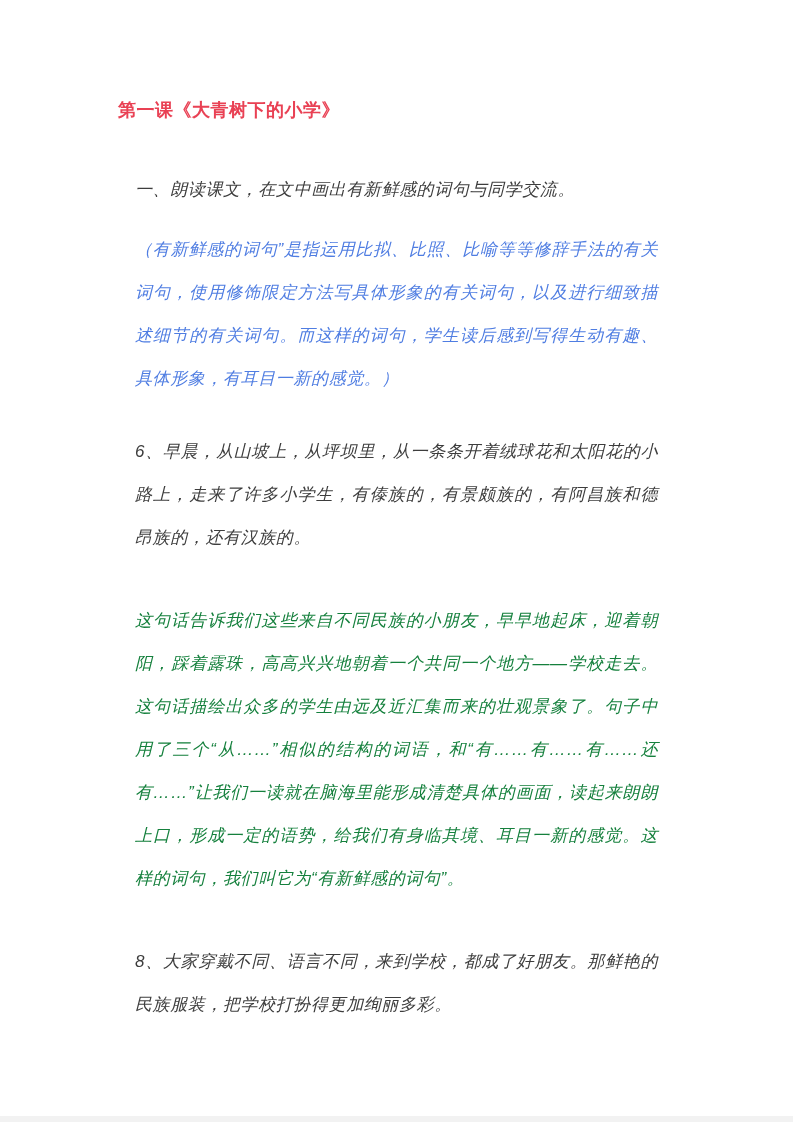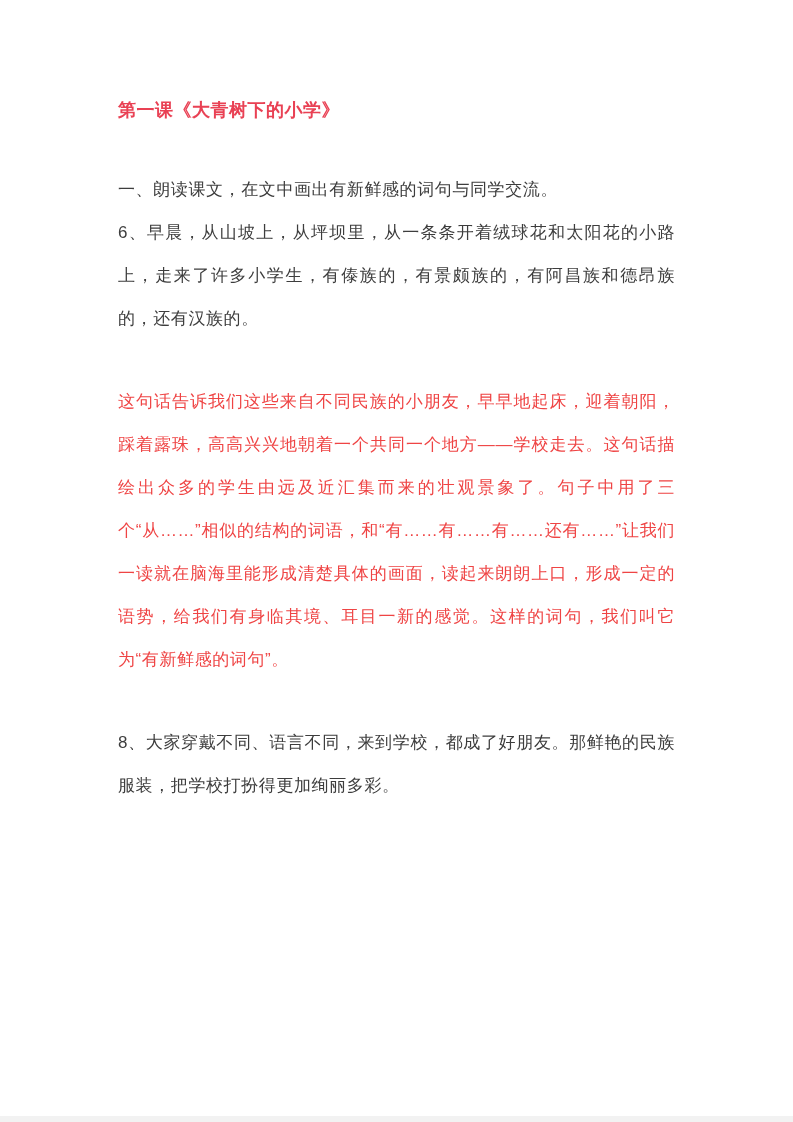--- a/index.html
+++ b/index.html
@@ -24,22 +24,23 @@
     line-height: 28px;
     margin: 0 0 44px 0;
     letter-spacing: 0.5px;
   }
   .para {
     font-size: 17px;
     line-height: 43px;
     letter-spacing: 0.6px;
     text-align: justify;
     text-justify: inter-ideograph;
-    margin: 0;
+    margin: 17px;
     word-break: break-all;
+    font-style: italic;
   }
   .gap-md { margin-bottom: 30px; }
   .gap-lg { margin-bottom: 40px; }
   .page-bottom-edge {
     position: absolute;
     left: 0;
     bottom: 0;
     width: 100%;
     height: 6px;
     background: #f2f2f2;
@@ -47,21 +48,22 @@
 </style>
 </head>
 <body>
 
 <div class="doc-page">
 
   <h1 class="lesson-title" style="color: rgb(233, 65, 84);">第一课《大青树下的小学》</h1>
 
   <p class="para" style="color: rgb(61, 61, 61);">一、朗读课文，在文中画出有新鲜感的词句与同学交流。</p>
 
+  <p class="para note-blue gap-md" style="color: rgb(79, 125, 226);">（有新鲜感的词句”是指运用比拟、比照、比喻等等修辞手法的有关词句，使用修饰限定方法写具体形象的有关词句，以及进行细致描述细节的有关词句。而这样的词句，学生读后感到写得生动有趣、具体形象，有耳目一新的感觉。）</p>
 
   <p class="para gap-lg" style="color: rgb(61, 61, 61);">6、早晨，从山坡上，从坪坝里，从一条条开着绒球花和太阳花的小路上，走来了许多小学生，有傣族的，有景颇族的，有阿昌族和德昂族的，还有汉族的。</p>
 
-  <p class="para analysis-green gap-lg" style="color: #ef4444;">这句话告诉我们这些来自不同民族的小朋友，早早地起床，迎着朝阳，踩着露珠，高高兴兴地朝着一个共同一个地方——学校走去。这句话描绘出众多的学生由远及近汇集而来的壮观景象了。句子中用了三个“从……”相似的结构的词语，和“有……有……有……还有……”让我们一读就在脑海里能形成清楚具体的画面，读起来朗朗上口，形成一定的语势，给我们有身临其境、耳目一新的感觉。这样的词句，我们叫它为“有新鲜感的词句”。</p>
+  <p class="para analysis-green gap-lg" style="color: #15803d;">这句话告诉我们这些来自不同民族的小朋友，早早地起床，迎着朝阳，踩着露珠，高高兴兴地朝着一个共同一个地方——学校走去。这句话描绘出众多的学生由远及近汇集而来的壮观景象了。句子中用了三个“从……”相似的结构的词语，和“有……有……有……还有……”让我们一读就在脑海里能形成清楚具体的画面，读起来朗朗上口，形成一定的语势，给我们有身临其境、耳目一新的感觉。这样的词句，我们叫它为“有新鲜感的词句”。</p>
 
   <p class="para" style="color: rgb(61, 61, 61);">8、大家穿戴不同、语言不同，来到学校，都成了好朋友。那鲜艳的民族服装，把学校打扮得更加绚丽多彩。</p>
 
   <div class="page-bottom-edge"></div>
 </div>
 
 </body></html>

